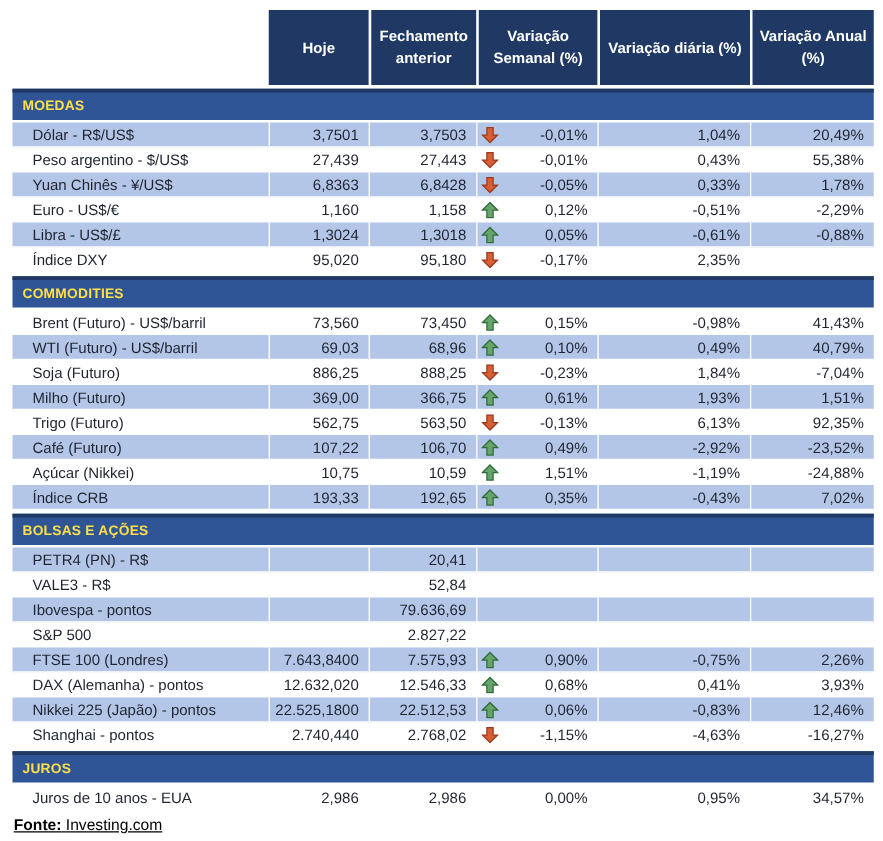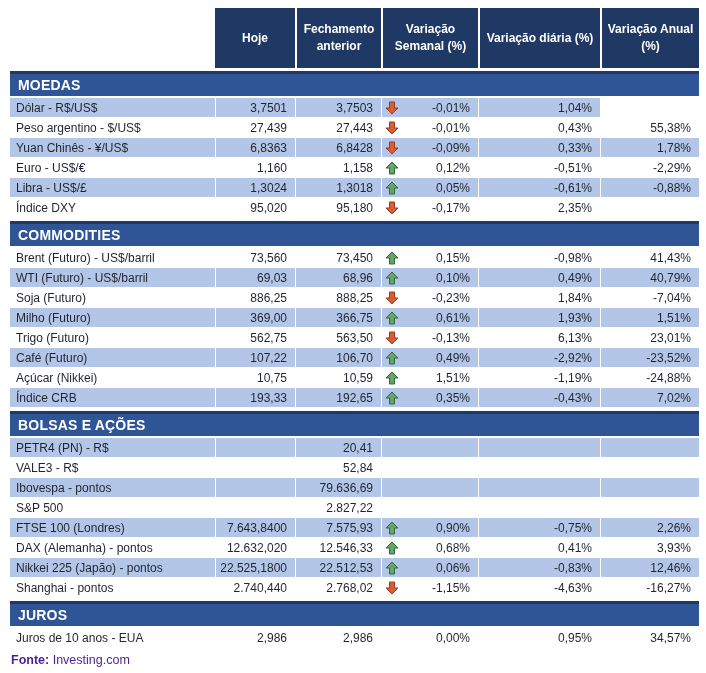--- a/index.html
+++ b/index.html
@@ -12,39 +12,39 @@
   .grid-row { display:grid; grid-template-columns:205px 80px 86px 97px 122px 99px; }
   .header-spacer { background:#ffffff; }
   .header-cell {
     background:#1F3864; color:#ffffff; font-weight:bold; font-size:12px;
     height:60px; display:flex; align-items:center; justify-content:center;
     text-align:center; line-height:1.4; border-left:2px solid #ffffff;
     box-sizing:border-box; padding:0 4px;
   }
   .header-cell.first { border-left:none; }
   .section-bar {
-    background:#2F5597; border-top:3px solid #1F3864; color:#ffffff;
-    font-weight:bold; font-size:14px; height:22px; display:flex;
+    background:#2F5597; border-top:3px solid #1F3864; color:#fde047;
+    font-weight:bold; font-size:11px; height:22px; display:flex;
     align-items:center; padding-left:8px; margin-top:3px; box-sizing:content-box;
     letter-spacing:0.2px;
   }
   .rows { margin-top:2px; }
   .row { height:20px; font-size:12px; }
   .cell {
     height:100%; display:flex; align-items:center; box-sizing:border-box;
     border-left:1px solid #ffffff; border-bottom:1px solid #ffffff;
     background:#ffffff; white-space:nowrap; overflow:hidden;
   }
   .row.striped .cell { background:#B4C6E7; }
-  .cell.label { padding-left:6px; border-left:none; }
+  .cell.label { padding-left:16px; border-left:none; }
   .cell.num { justify-content:flex-end; padding-right:8px; }
   .cell.vard { padding-left:3px; padding-right:8px;justify-content:space-between; }
   .cell.vard .spacer { flex:1; }
   .trend { display:flex; align-items:center; }
-  .source-line { margin-top:5px; padding-left:1px; font-size:12.5px; color:#4c1d95; }
+  .source-line { margin-top:5px; padding-left:1px; font-size:12.5px; color:#000000;text-decoration:underline; }
   .source-line b { font-weight:bold; }
 </style>
 </head>
 <body>
 
 <div class="table-wrap">
   <div class="grid-row">
     <div class="header-spacer"></div>
     <div class="header-cell first">Hoje</div>
     <div class="header-cell">Fechamento anterior</div>
@@ -64,20 +64,21 @@
           <div class="cell vard">
             <span class="trend">
               <svg width="14" height="14" viewBox="0 0 14 14">
                 <path d="M7 1 L13 7 H9.5 V13 H4.5 V7 H1 Z" transform="rotate(180 7 7)" fill="#D85F35" stroke="#9C3A1E" stroke-width="1"></path>
               </svg>
             </span>
             <span class="spacer"></span>
             <span>-0,01%</span>
           </div>
           <div class="cell num">1,04%</div>
+          <div class="cell num">20,49%</div>
         </div>
         <div class="grid-row row">
           <div class="cell label">Peso argentino - $/US$</div>
           <div class="cell num">27,439</div>
           <div class="cell num">27,443</div>
           <div class="cell vard">
             <span class="trend">
               <svg width="14" height="14" viewBox="0 0 14 14">
                 <path d="M7 1 L13 7 H9.5 V13 H4.5 V7 H1 Z" transform="rotate(180 7 7)" fill="#D85F35" stroke="#9C3A1E" stroke-width="1"></path>
               </svg>
@@ -92,21 +93,21 @@
           <div class="cell label">Yuan Chinês - ¥/US$</div>
           <div class="cell num">6,8363</div>
           <div class="cell num">6,8428</div>
           <div class="cell vard">
             <span class="trend">
               <svg width="14" height="14" viewBox="0 0 14 14">
                 <path d="M7 1 L13 7 H9.5 V13 H4.5 V7 H1 Z" transform="rotate(180 7 7)" fill="#D85F35" stroke="#9C3A1E" stroke-width="1"></path>
               </svg>
             </span>
             <span class="spacer"></span>
-            <span>-0,09%</span>
+            <span>-0,05%</span>
           </div>
           <div class="cell num">0,33%</div>
           <div class="cell num">1,78%</div>
         </div>
         <div class="grid-row row">
           <div class="cell label">Euro - US$/€</div>
           <div class="cell num">1,160</div>
           <div class="cell num">1,158</div>
           <div class="cell vard">
             <span class="trend">
@@ -227,21 +228,21 @@
           <div class="cell vard">
             <span class="trend">
               <svg width="14" height="14" viewBox="0 0 14 14">
                 <path d="M7 1 L13 7 H9.5 V13 H4.5 V7 H1 Z" transform="rotate(180 7 7)" fill="#D85F35" stroke="#9C3A1E" stroke-width="1"></path>
               </svg>
             </span>
             <span class="spacer"></span>
             <span>-0,13%</span>
           </div>
           <div class="cell num">6,13%</div>
-          <div class="cell num">23,01%</div>
+          <div class="cell num">92,35%</div>
         </div>
         <div class="grid-row row striped">
           <div class="cell label">Café (Futuro)</div>
           <div class="cell num">107,22</div>
           <div class="cell num">106,70</div>
           <div class="cell vard">
             <span class="trend">
               <svg width="14" height="14" viewBox="0 0 14 14">
                 <path d="M7 1 L13 7 H9.5 V13 H4.5 V7 H1 Z" fill="#67A46C" stroke="#2F6B3A" stroke-width="1"></path>
               </svg>

